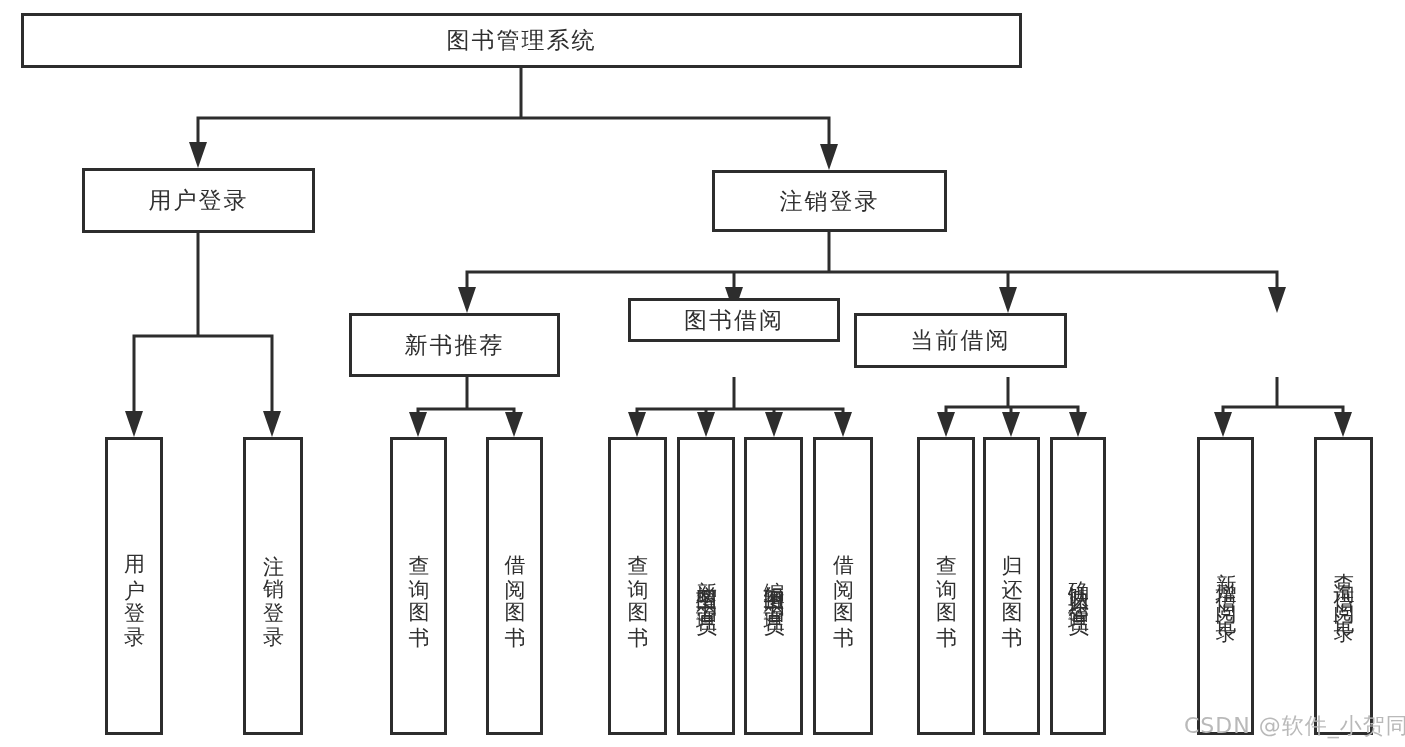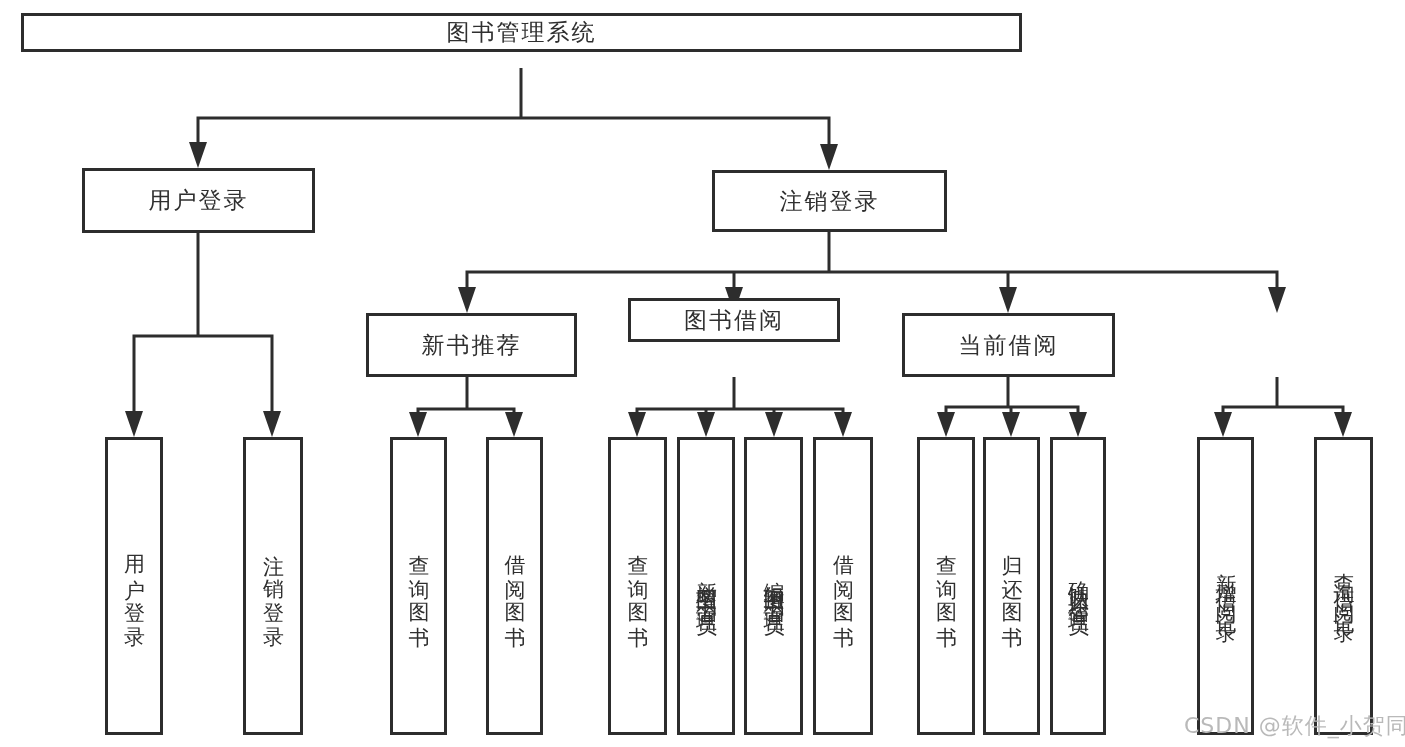--- a/index.html
+++ b/index.html
@@ -86,28 +86,28 @@
 
       <polygon points="937,412 955,412 946,437"></polygon>
       <polygon points="1002,412 1020,412 1011,437"></polygon>
       <polygon points="1069,412 1087,412 1078,437"></polygon>
 
       <polygon points="1214,412 1232,412 1223,437"></polygon>
       <polygon points="1334,412 1352,412 1343,437"></polygon>
     </g>
   </svg>
 
-  <div class="hbox" style="left:21px;top:13px;width:1001px;height:39px">图书管理系统</div>
+  <div class="hbox" style="left:21px;top:13px;width:1001px;height:55px">图书管理系统</div>
 
   <div class="hbox" style="left:82px;top:168px;width:233px;height:65px">用户登录</div>
   <div class="hbox" style="left:712px;top:170px;width:235px;height:62px">注销登录</div>
 
-  <div class="hbox" style="left:366px;top:313px;width:211px;height:64px">新书推荐</div>
+  <div class="hbox" style="left:349px;top:313px;width:211px;height:64px">新书推荐</div>
   <div class="hbox" style="left:628px;top:298px;width:212px;height:44px">图书借阅</div>
-  <div class="hbox" style="left:902px;top:313px;width:213px;height:64px">当前借阅</div>
+  <div class="hbox" style="left:854px;top:313px;width:213px;height:55px">当前借阅</div>
 
   <div class="vbox" style="left:105px;width:58px">
     <span class="vt sp4">用户登录</span>
   </div>
   <div class="vbox" style="left:243px;width:60px">
     <span class="vt sp4">注销登录</span>
   </div>
 
   <div class="vbox" style="left:390px;width:57px">
     <span class="vt sp4">查询图书</span>

